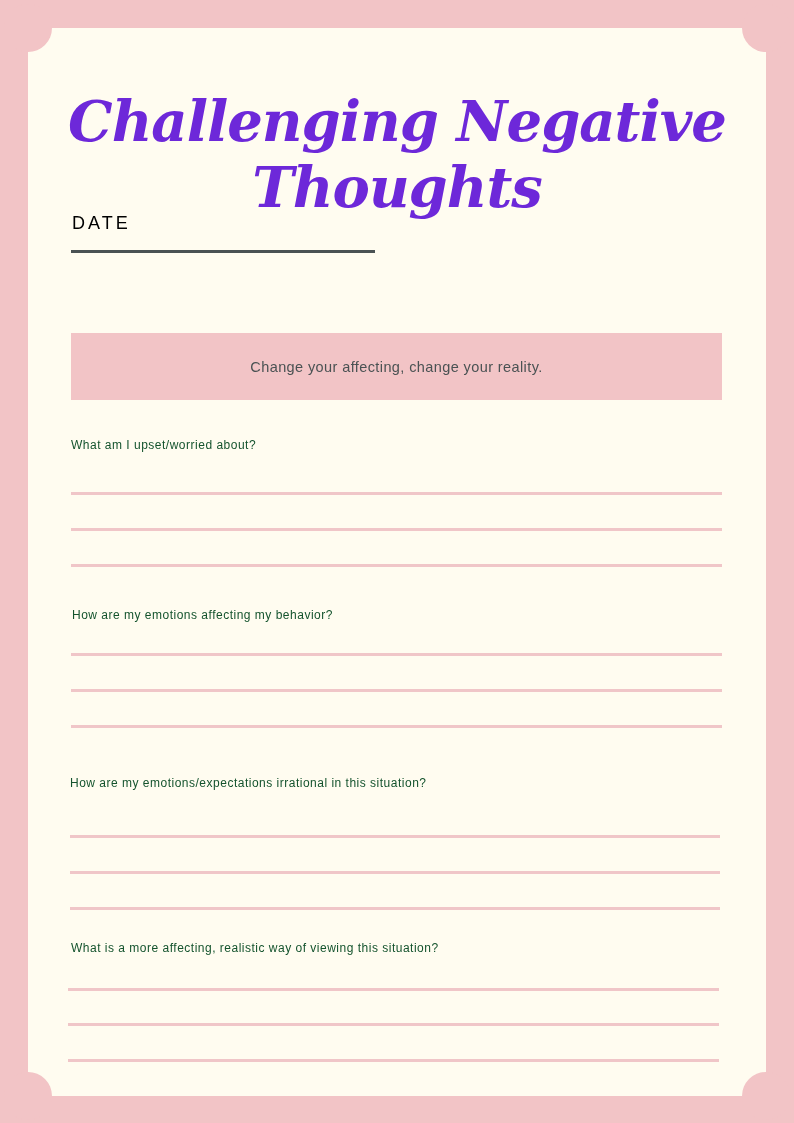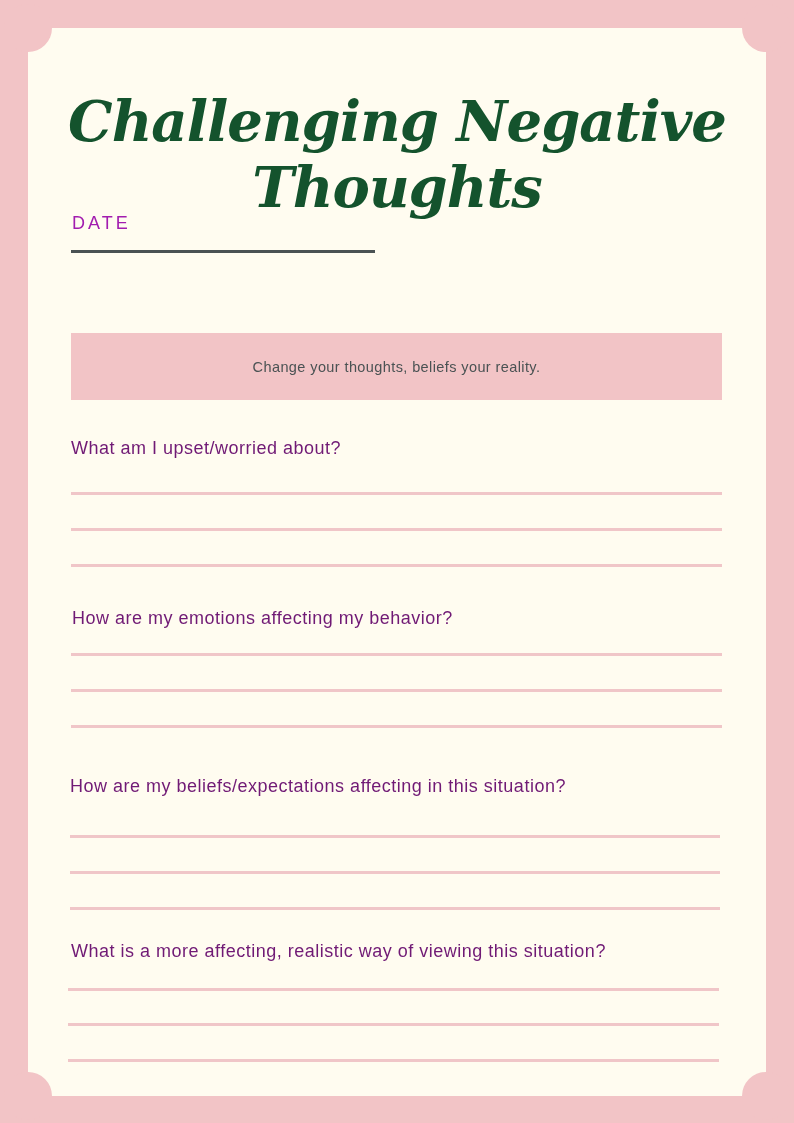--- a/index.html
+++ b/index.html
@@ -3,57 +3,57 @@
 <meta charset="utf-8">
 <style>
   html,body{margin:0;padding:0;}
   body{width:794px;height:1123px;background:#f2c4c6;position:relative;overflow:hidden;font-family:"Liberation Sans",sans-serif;}
   .page{position:absolute;left:28px;top:28px;width:738px;height:1068px;background:#fffcf0;}
   .corner{position:absolute;width:48px;height:48px;border-radius:50%;background:#f2c4c6;}
   .c-tl{left:4px;top:4px;}
   .c-tr{left:742px;top:4px;}
   .c-bl{left:4px;top:1072px;}
   .c-br{left:742px;top:1072px;}
-  .title{position:absolute;left:0;top:88px;width:794px;text-align:center;font-family:"DejaVu Serif",serif;font-style:italic;font-weight:bold;font-size:56px;color:#14532d;letter-spacing:-1px;}
-  .date-label{position:absolute;left:72px;top:213px;font-size:18px;letter-spacing:3px;color:#a21caf;}
+  .title{position:absolute;left:0;top:88px;width:794px;text-align:center;font-family:"DejaVu Serif",serif;font-style:italic;font-weight:bold;font-size:56px;color:#6d28d9;letter-spacing:-1px;}
+  .date-label{position:absolute;left:72px;top:213px;font-size:18px;letter-spacing:3px;color:#000000;}
   .date-line{position:absolute;left:71px;top:250px;width:304px;height:3px;background:#4a5253;}
   .banner{position:absolute;left:71px;top:333px;width:651px;height:67px;background:#f2c4c6;display:flex;align-items:center;justify-content:center;}
   .banner span{font-size:14.5px;color:#4a5253;letter-spacing:0.4px;}
-  .q{position:absolute;font-size:18px;color:#701a75;letter-spacing:0.5px;}
+  .q{position:absolute;font-size:12px;color:#14532d;letter-spacing:0.5px;}
   .rule{position:absolute;height:3px;background:#f0c6c8;}
 </style>
 </head>
 <body>
 
 <div class="page"></div>
 <div class="corner c-tl"></div>
 <div class="corner c-tr"></div>
 <div class="corner c-bl"></div>
 <div class="corner c-br"></div>
 
 <div class="title">Challenging Negative Thoughts</div>
 
 <div class="date-label">DATE</div>
 <div class="date-line"></div>
 
 <div class="banner">
-  <span>Change your thoughts, beliefs your reality.</span>
+  <span>Change your affecting, change your reality.</span>
 </div>
 
 <div class="q" style="left:71px;top:438px;">What am I upset/worried about?</div>
 <div class="rule" style="left:71px;top:492px;width:651px;"></div>
 <div class="rule" style="left:71px;top:528px;width:651px;"></div>
 <div class="rule" style="left:71px;top:564px;width:651px;"></div>
 
 <div class="q" style="left:72px;top:608px;">How are my emotions affecting my behavior?</div>
 <div class="rule" style="left:71px;top:653px;width:651px;"></div>
 <div class="rule" style="left:71px;top:689px;width:651px;"></div>
 <div class="rule" style="left:71px;top:725px;width:651px;"></div>
 
-<div class="q" style="left:70px;top:776px;">How are my beliefs/expectations affecting in this situation?</div>
+<div class="q" style="left:70px;top:776px;">How are my emotions/expectations irrational in this situation?</div>
 <div class="rule" style="left:70px;top:835px;width:650px;"></div>
 <div class="rule" style="left:70px;top:871px;width:650px;"></div>
 <div class="rule" style="left:70px;top:907px;width:650px;"></div>
 
 <div class="q" style="left:71px;top:941px;">What is a more affecting, realistic way of viewing this situation?</div>
 <div class="rule" style="left:68px;top:988px;width:651px;"></div>
 <div class="rule" style="left:68px;top:1023px;width:651px;"></div>
 <div class="rule" style="left:68px;top:1059px;width:651px;"></div>
 
 </body></html>

